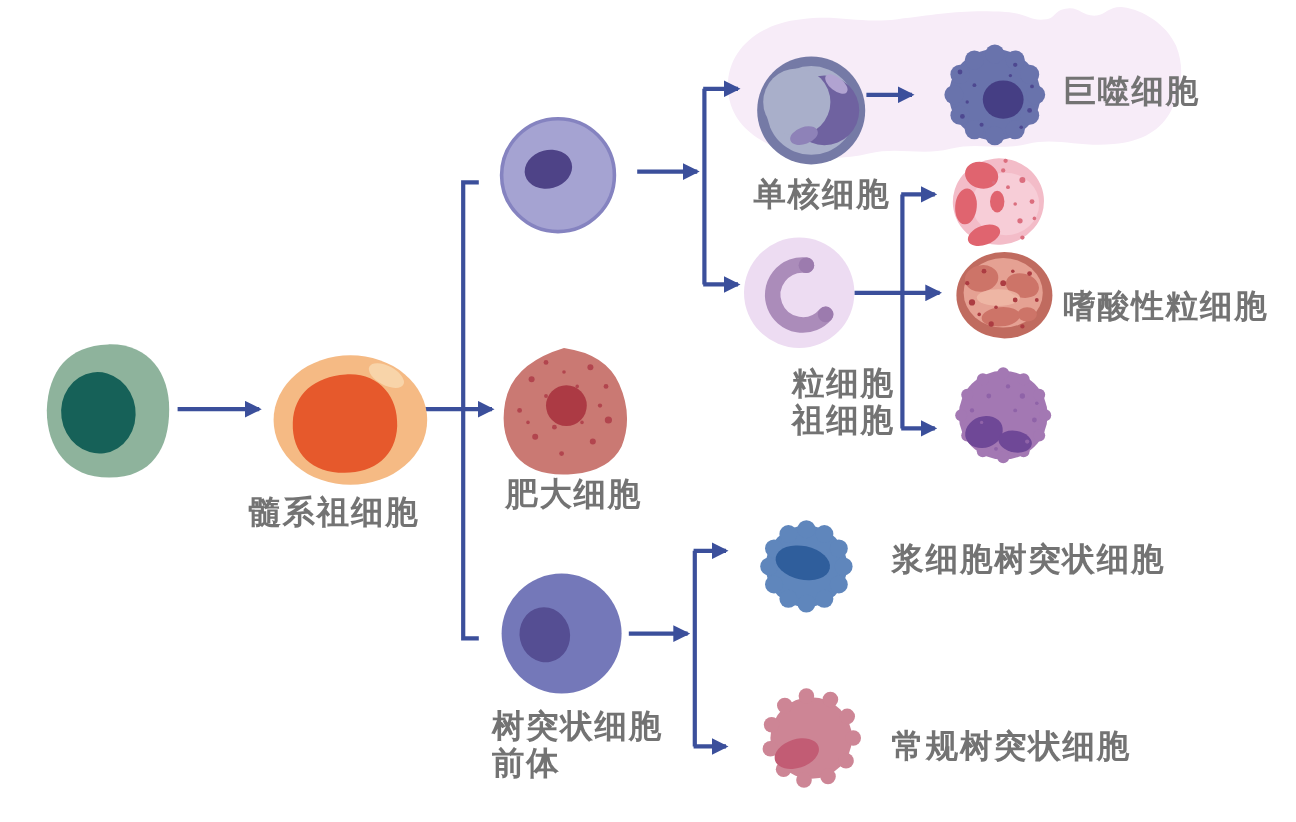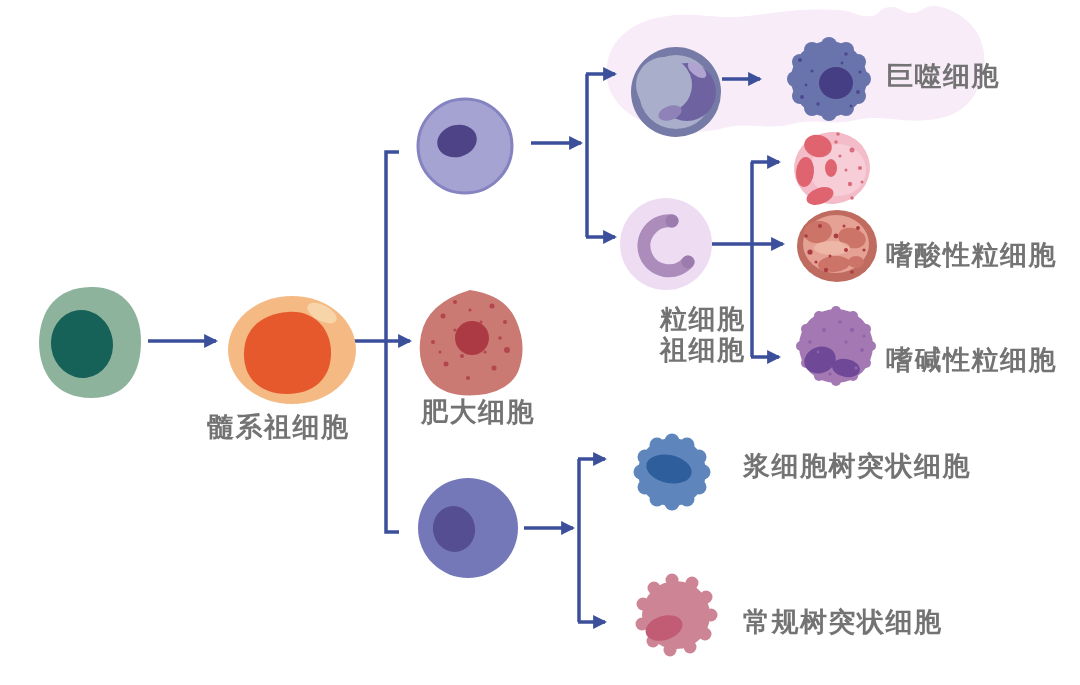--- a/index.html
+++ b/index.html
@@ -252,24 +252,28 @@
           <circle cx="654" cy="588" r="6.5"></circle>
       <circle cx="672" cy="580" r="6.5"></circle>
           <circle cx="692" cy="583" r="6.5"></circle>
       <circle cx="706" cy="597" r="6.5"></circle>
     </g>
     <ellipse cx="664" cy="628" rx="19" ry="12" transform="rotate(-18 664 628)" fill="#C25C74"></ellipse>
   </g>
 </svg>
 
 <div class="lbl" style="left:207px;top:412px">髓系祖细胞</div>
+<div class="lbl" style="left:628px;top:147px">单核细胞</div>
 <div class="lbl" style="left:886px;top:61px">巨噬细胞</div>
 <div class="lbl" style="left:660px;top:304px">
   <div>粒细胞</div>
   <div>祖细胞</div>
 </div>
 <div class="lbl" style="left:886px;top:240px">嗜酸性粒细胞</div>
-<div class="lbl" style="left:886px;top:345px">嗜碱性粒细胞</div>
 <div class="lbl" style="left:421px;top:397px">肥大细胞</div>
+<div class="lbl" style="left:410px;top:590px">
+  <div>树突状细胞</div>
+  <div>前体</div>
+</div>
 <div class="lbl" style="left:743px;top:451px">浆细胞树突状细胞</div>
 <div class="lbl" style="left:743px;top:607px">常规树突状细胞</div>
 
 </div>
 
 </body></html>

